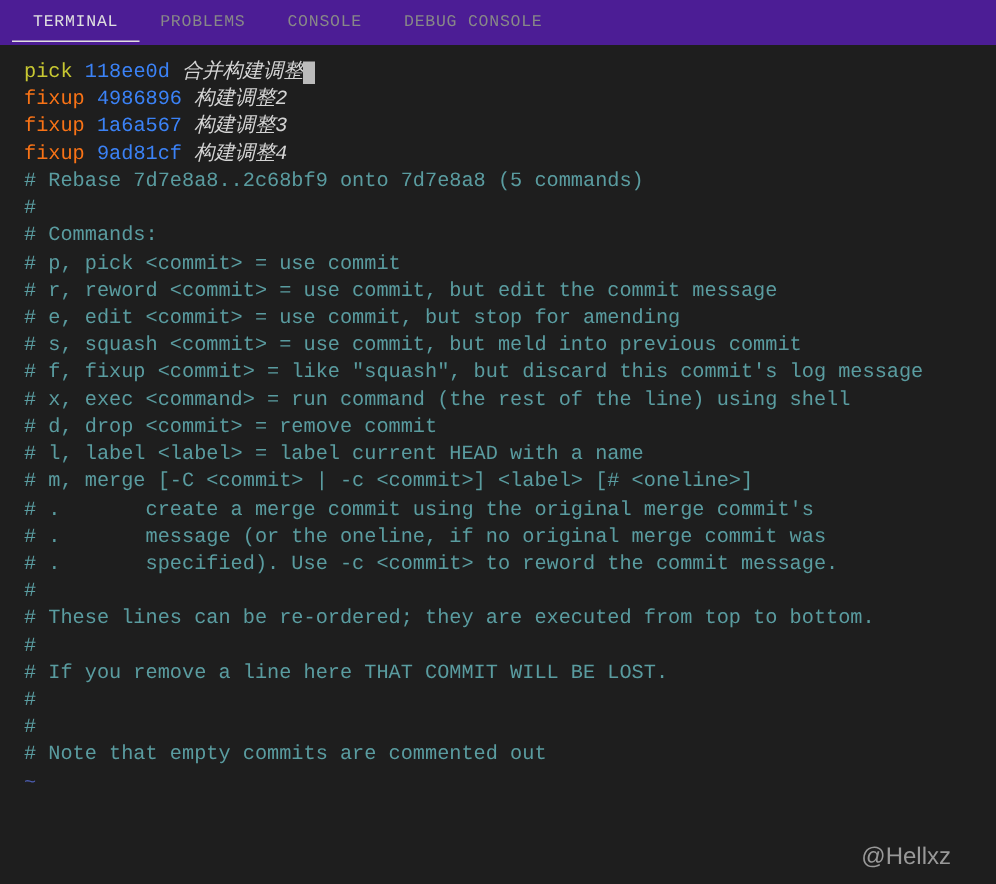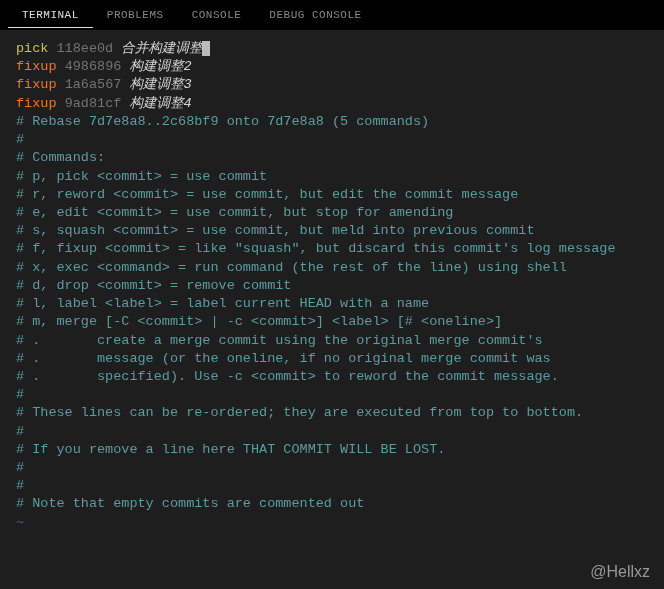--- a/index.html
+++ b/index.html
@@ -11,21 +11,21 @@
       background: #1e1e1e;
       font-family: 'Consolas', 'Monaco', 'Courier New', monospace;
       font-size: 13px;
       width: 664px;
       height: 589px;
       overflow: hidden;
       color: #d4d4d4;
     }
     .tab-bar {
       display: flex;
-      background: #000000;
+      background: #4c1d95;
       height: 30px;
       align-items: center;
       padding-left: 8px;
     }
     .tab {
       color: #888;
       padding: 6px 14px;
       font-size: 11px;
       letter-spacing: 0.5px;
       cursor: pointer;
@@ -37,34 +37,34 @@
     .terminal {
       padding: 10px 16px;
       line-height: 1.35;
       font-size: 13.5px;
     }
     .line {
       white-space: pre;
     }
     .pick { color: #c8c832; }
     .fixup { color: #f97316; }
-    .hash { color: #737373; text-align: center; }
+    .hash { color: #3b82f6; text-align: center; }
     .msg { color: #d4d4d4; font-style: italic; }
     .comment { color: #5a9ca0; }
     .cursor-block {
       background: #bbbbbb;
       display: inline-block;
       width: 8px;
       height: 15px;
       vertical-align: text-bottom;
     }
     .tilde { color: #4a5aaa; }
     .watermark {
       position: absolute;
-      right: 14px;
+      right: 30px;
       bottom: 8px;
       color: #999;
       font-size: 16px;
       font-family: sans-serif;
     }
   </style>
 </head>
 <body>
 
 <div class="tab-bar">

